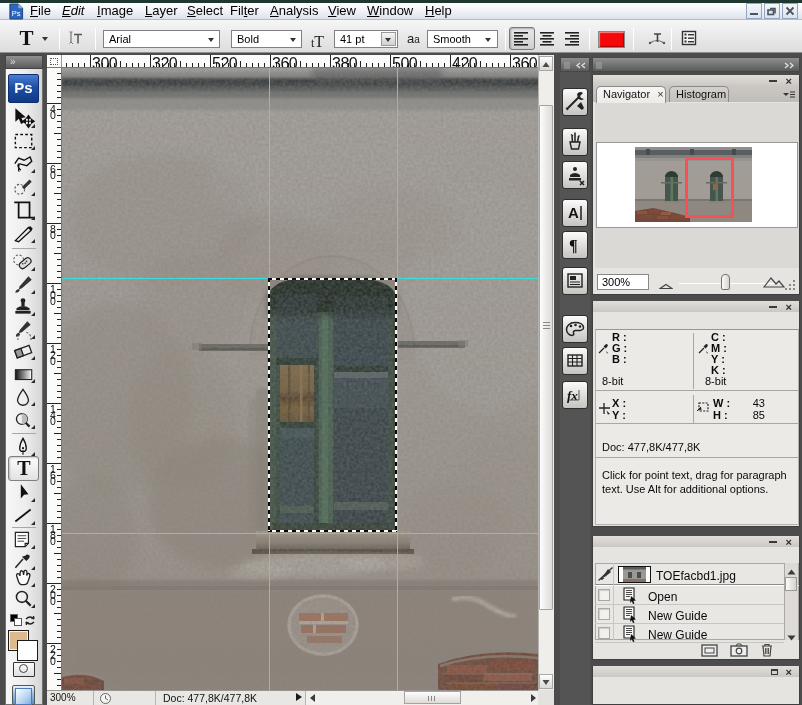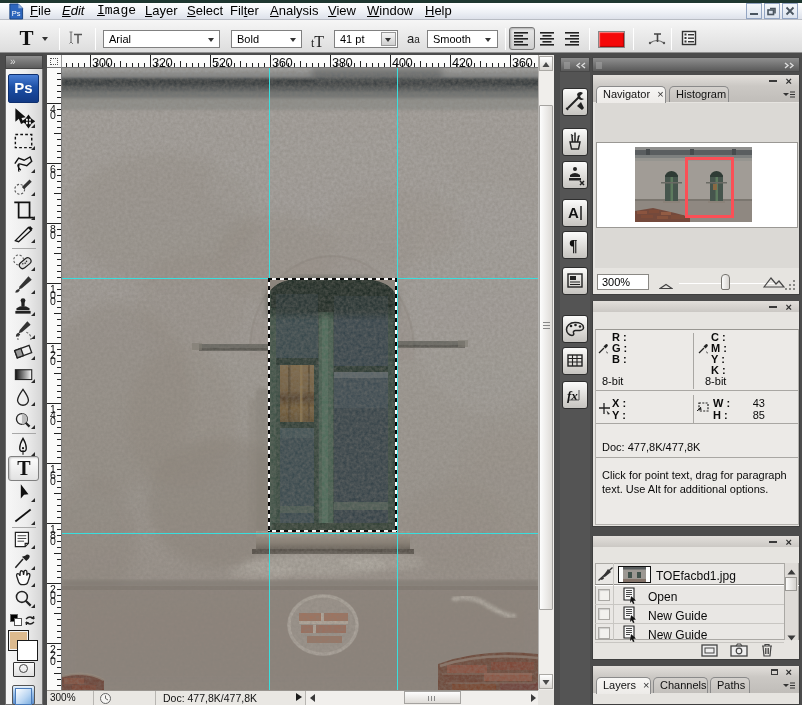--- a/index.html
+++ b/index.html
@@ -13,21 +13,21 @@
 #optbar{left:0;top:20px;width:802px;height:33px;background:linear-gradient(#f6f6f6,#dddddd);border-bottom:1px solid #8f8f8f;}
 .osep{position:absolute;width:1px;height:22px;background:#a8a8a8;border-right:1px solid #fff;}
 .combo{position:absolute;height:18px;background:#fff;border:1px solid #808080;font-size:11px;color:#000;}
 .combo i{font-style:normal;position:absolute;left:5px;top:2px;}
 .dar{position:absolute;width:0;height:0;border-left:3.5px solid transparent;border-right:3.5px solid transparent;border-top:4px solid #333;}
 .tool{position:absolute;left:11px;width:26px;height:23px;}
 .fly{position:absolute;right:2px;bottom:2px;width:0;height:0;border-left:4px solid transparent;border-bottom:4px solid #2a2a2a;}
 .tsep{position:absolute;left:12px;width:24px;height:1px;background:#a8a8a8;}
 .htick{position:absolute;bottom:0;width:1px;background:#222;}
 .vtick{position:absolute;right:0;height:1px;background:#222;}
-.hlab{position:absolute;top:0px;font-size:13px;color:#111;letter-spacing:-0.5px;}
+.hlab{position:absolute;top:0px;font-size:16px;color:#111;letter-spacing:-0.5px;}
 .vlab{position:absolute;left:3px;font-size:10.5px;color:#111;line-height:6.5px;width:8px;letter-spacing:-0.5px;}
 .guideV{position:absolute;top:68px;width:1px;height:622px;background:#39dede;}
 .guideH{position:absolute;left:62px;width:476px;height:1px;background:#39dede;}
 .antH{position:absolute;height:2px;background:repeating-linear-gradient(90deg,#070707 0 4px,#f8f8f8 4px 8px);}
 .antV{position:absolute;width:2px;background:repeating-linear-gradient(180deg,#070707 0 4px,#f8f8f8 4px 8px);}
 .dkb{position:absolute;left:562px;width:26px;height:28px;background:linear-gradient(#fbfbfa,#d6d4d0 70%,#c6c4c0);border:1px solid #2e2e2e;border-radius:3px;}
 .panel{position:absolute;left:592px;width:208px;background:#e6e4e0;border-left:1px solid #3e3e3e;border-right:1px solid #3e3e3e;border-bottom:1px solid #3e3e3e;}
 .phead{position:absolute;left:0;top:0;right:0;height:11px;background:linear-gradient(#e2dfdb,#cbc8c4);}
 .tabrow{position:absolute;left:0;right:0;top:11px;height:16px;background:linear-gradient(#cbc8c4,#c0bdb9);}
 .tab{position:absolute;top:0px;height:16px;white-space:nowrap;overflow:hidden;font-size:11px;color:#111;background:linear-gradient(#d4d1cd,#c3c0bc);border:1px solid #8a8a8a;border-bottom:none;border-radius:5px 5px 0 0;padding:1px 6px 0 6px;}
@@ -42,21 +42,21 @@
 <div id="topstrip" class="abs"></div>
 <div id="menubar" class="abs"></div>
 <svg class="abs" style="left:8px;top:3px" width="16" height="17" viewBox="0 0 17 18">
  <path d="M2 1h9l4.5 4.5V17H2z" fill="#2e66bd" stroke="#16407e"></path>
  <path d="M11 1l4.5 4.5H11z" fill="#8fb0de"></path>
  <text x="4" y="14" font-size="8" fill="#fff">Ps</text>
 </svg>
 
 <div class="mi" style="left:30px;"><u>F</u>ile</div>
 <div class="mi" style="left:62px;font-style:italic;"><u>E</u>dit</div>
-<div class="mi" style="left:97px;font-family:Liberation Mono, monospace;"><u>I</u>mage</div>
+<div class="mi" style="left:97px;"><u>I</u>mage</div>
 <div class="mi" style="left:145px;"><u>L</u>ayer</div>
 <div class="mi" style="left:187px;"><u>S</u>elect</div>
 <div class="mi" style="left:230px;">Fil<u>t</u>er</div>
 <div class="mi" style="left:270px;"><u>A</u>nalysis</div>
 <div class="mi" style="left:328px;"><u>V</u>iew</div>
 <div class="mi" style="left:367px;"><u>W</u>indow</div>
 <div class="mi" style="left:425px;"><u>H</u>elp</div>
 
 <div class="winbtn" style="left:746px;">
     <div class="abs" style="left:3px;top:9px;width:8px;height:2px;background:#4a5560"></div>
@@ -361,21 +361,21 @@
     <div class="htick" style="left:148px;height:13px;"></div>
     <div class="hlab" style="left:150px;">520</div>
     <div class="htick" style="left:178px;height:6px;"></div>
     <div class="htick" style="left:208px;height:13px;"></div>
     <div class="hlab" style="left:210px;">360</div>
     <div class="htick" style="left:238px;height:6px;"></div>
     <div class="htick" style="left:268px;height:13px;"></div>
     <div class="hlab" style="left:270px;">380</div>
     <div class="htick" style="left:298px;height:6px;"></div>
     <div class="htick" style="left:328px;height:13px;"></div>
-    <div class="hlab" style="left:330px;">400</div>
+    <div class="hlab" style="left:330px;">500</div>
     <div class="htick" style="left:358px;height:6px;"></div>
     <div class="htick" style="left:388px;height:13px;"></div>
     <div class="hlab" style="left:390px;">420</div>
     <div class="htick" style="left:418px;height:6px;"></div>
     <div class="htick" style="left:448px;height:13px;"></div>
     <div class="hlab" style="left:450px;">360</div>
   </div>
 <div class="abs" style="left:47px;top:68px;width:15px;height:622px;background:#fbfbfa;border-right:1px solid #777;overflow:hidden;">
     <div class="vtick" style="top:5px;width:4px;"></div>
     <div class="vtick" style="top:11px;width:4px;"></div>
@@ -988,22 +988,13 @@
       <path d="M2 4h10M5 4V2.5h4V4" fill="none" stroke="#444" stroke-width="1.2"></path>
       <path d="M3 4l1 10h6l1-10" fill="none" stroke="#444" stroke-width="1.2"></path>
       <path d="M5.5 6v6M7 6v6M8.5 6v6" stroke="#444" stroke-width="0.9"></path>
     </svg>
   </div>
 <div class="panel" style="top:666px;height:39px;">
     <div class="phead">
       <div class="abs" style="right:21px;top:3px;width:7px;height:6px;border:1px solid #3a3a3a;border-top-width:2px;"></div>
       <div class="pX" style="right:7px;top:1px;">×</div>
     </div>
-    <div class="tabrow">
-      <div class="tab act" style="left:3px;width:55px;">Layers <span class="tclose">×</span></div>
-      <div class="tab" style="left:60px;width:55px;">Channels</div>
-      <div class="tab" style="left:117px;width:40px;">Paths</div>
-      <svg class="abs" style="right:3px;top:4px" width="14" height="10">
-        <path d="M1 3l3 3 3-3z" fill="#333"></path>
-        <path d="M8 2h5M8 4.5h5M8 7h5" stroke="#333" stroke-width="1.2"></path>
-      </svg>
-    </div>
     <div class="abs" style="left:2px;top:28px;width:204px;height:9px;background:#e6e4e0;"></div>
   </div>
 </body></html>

